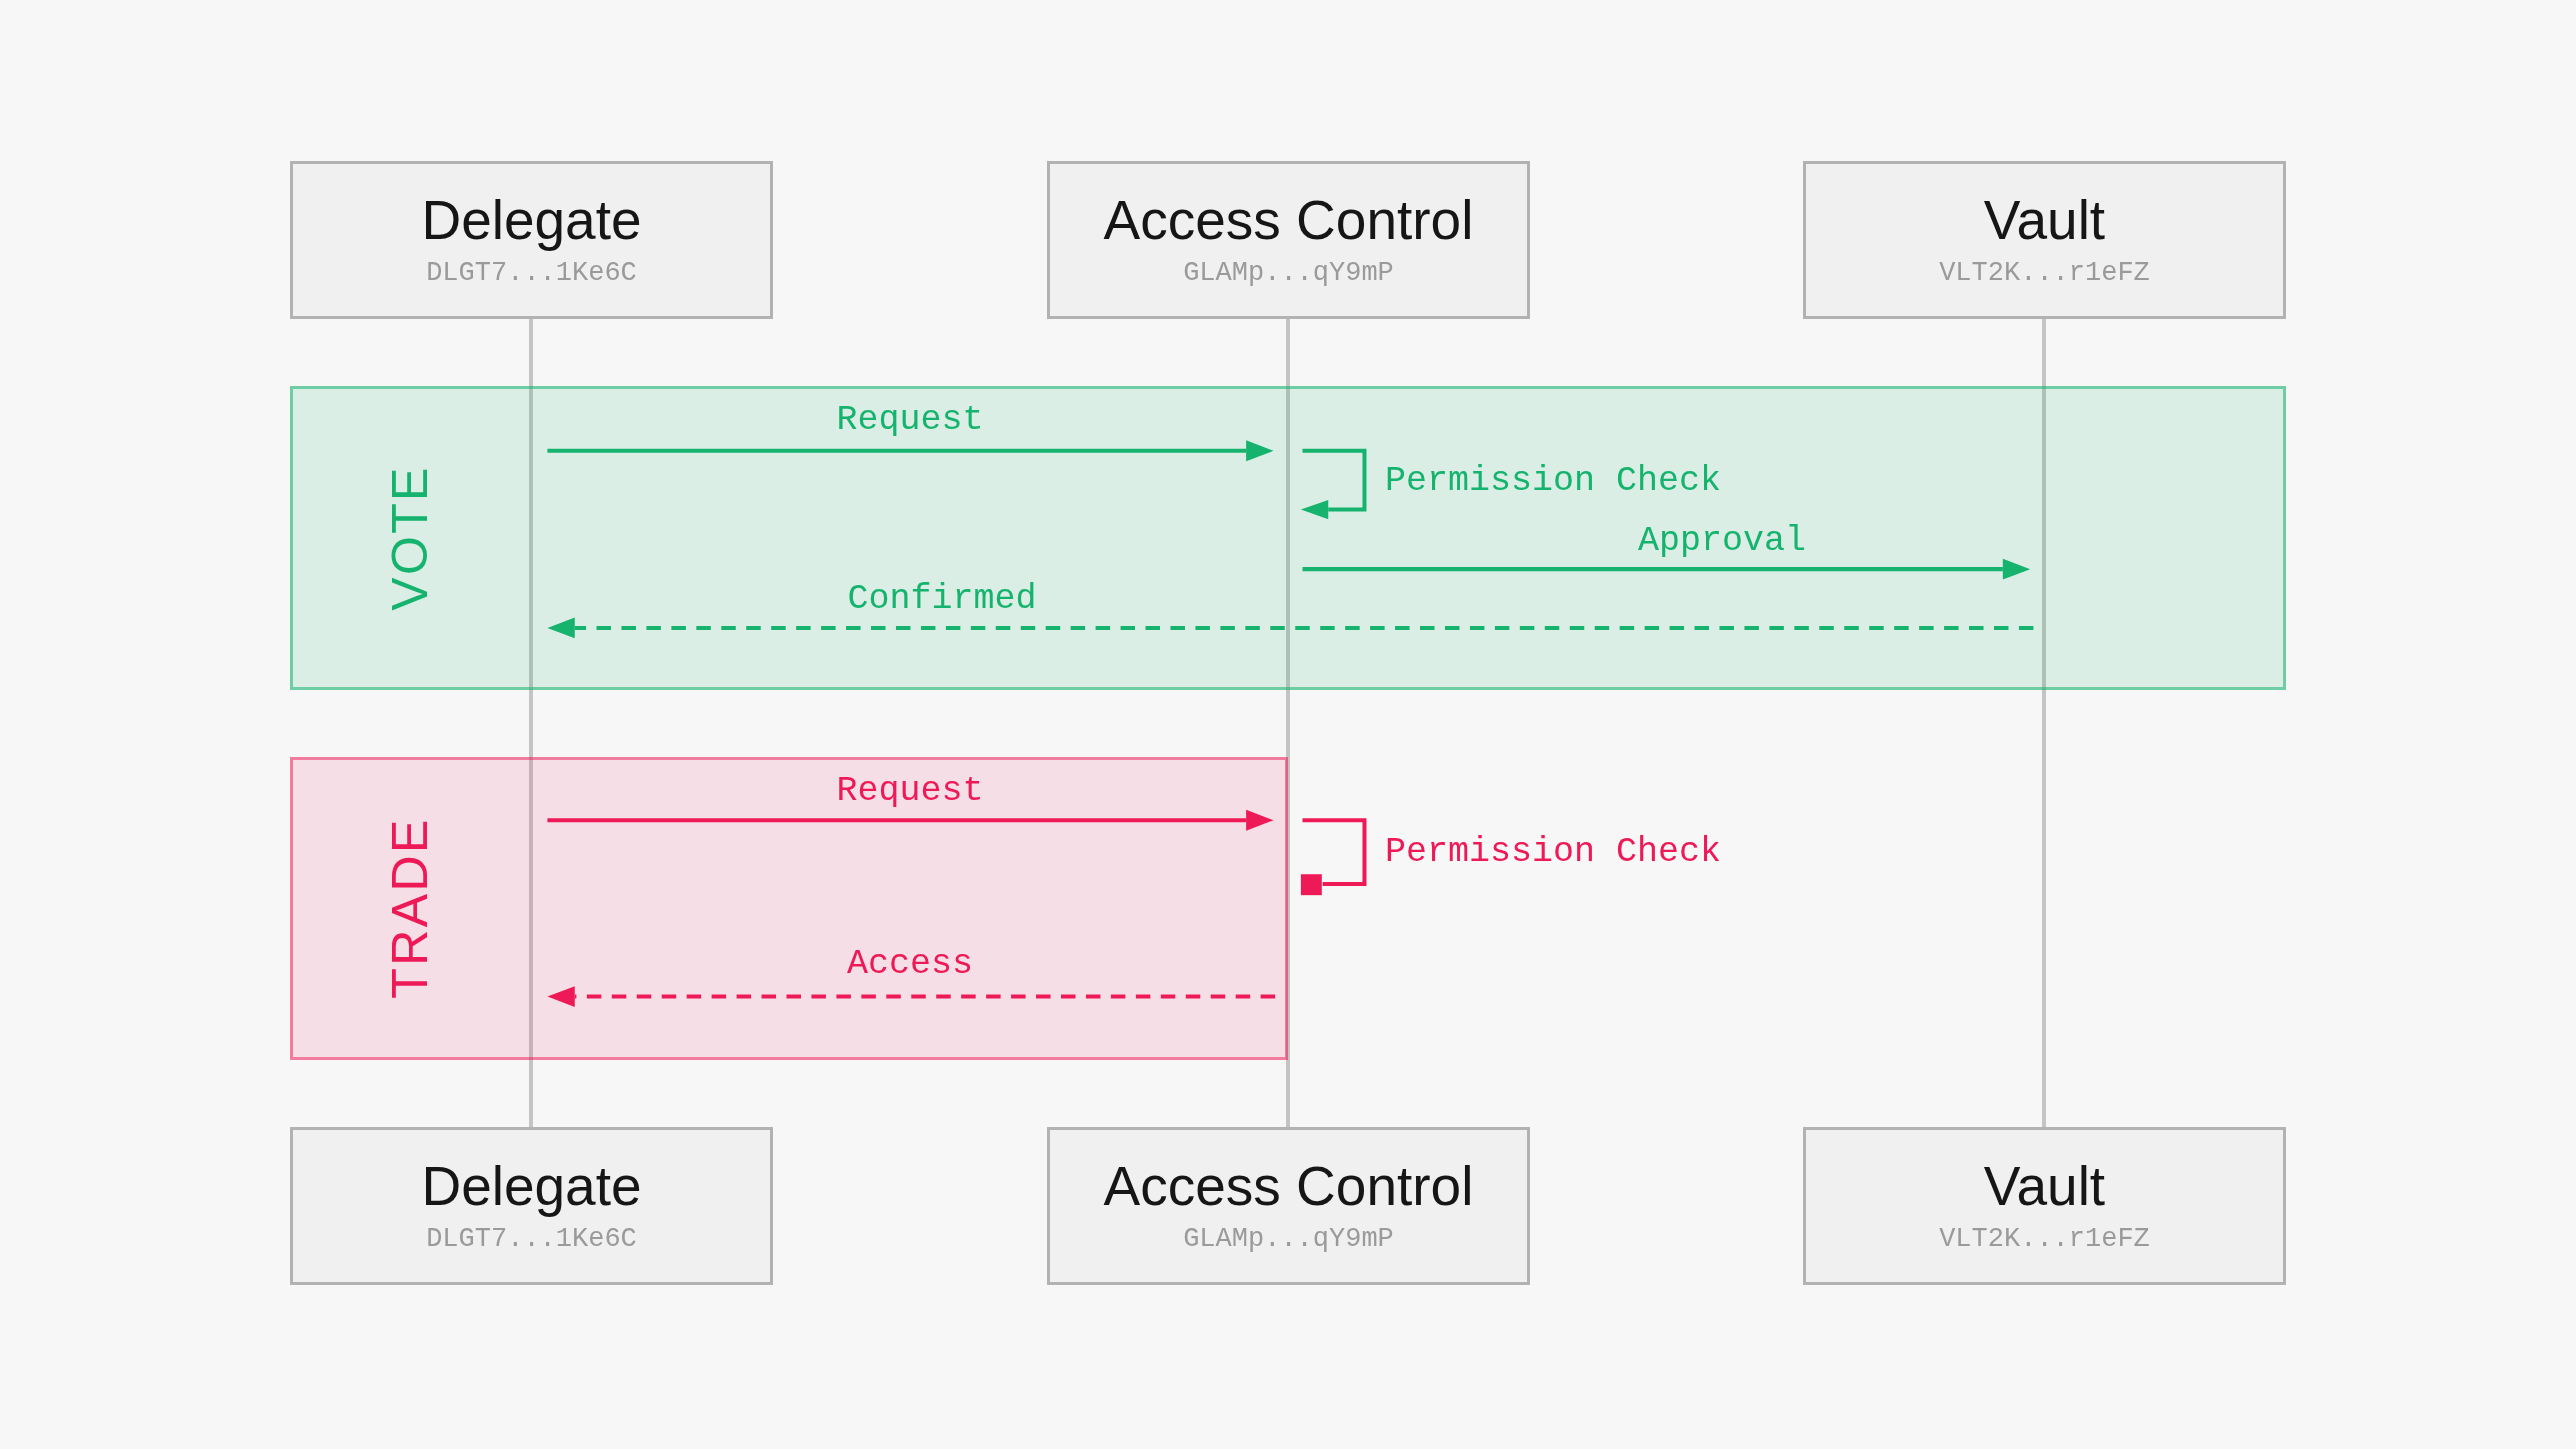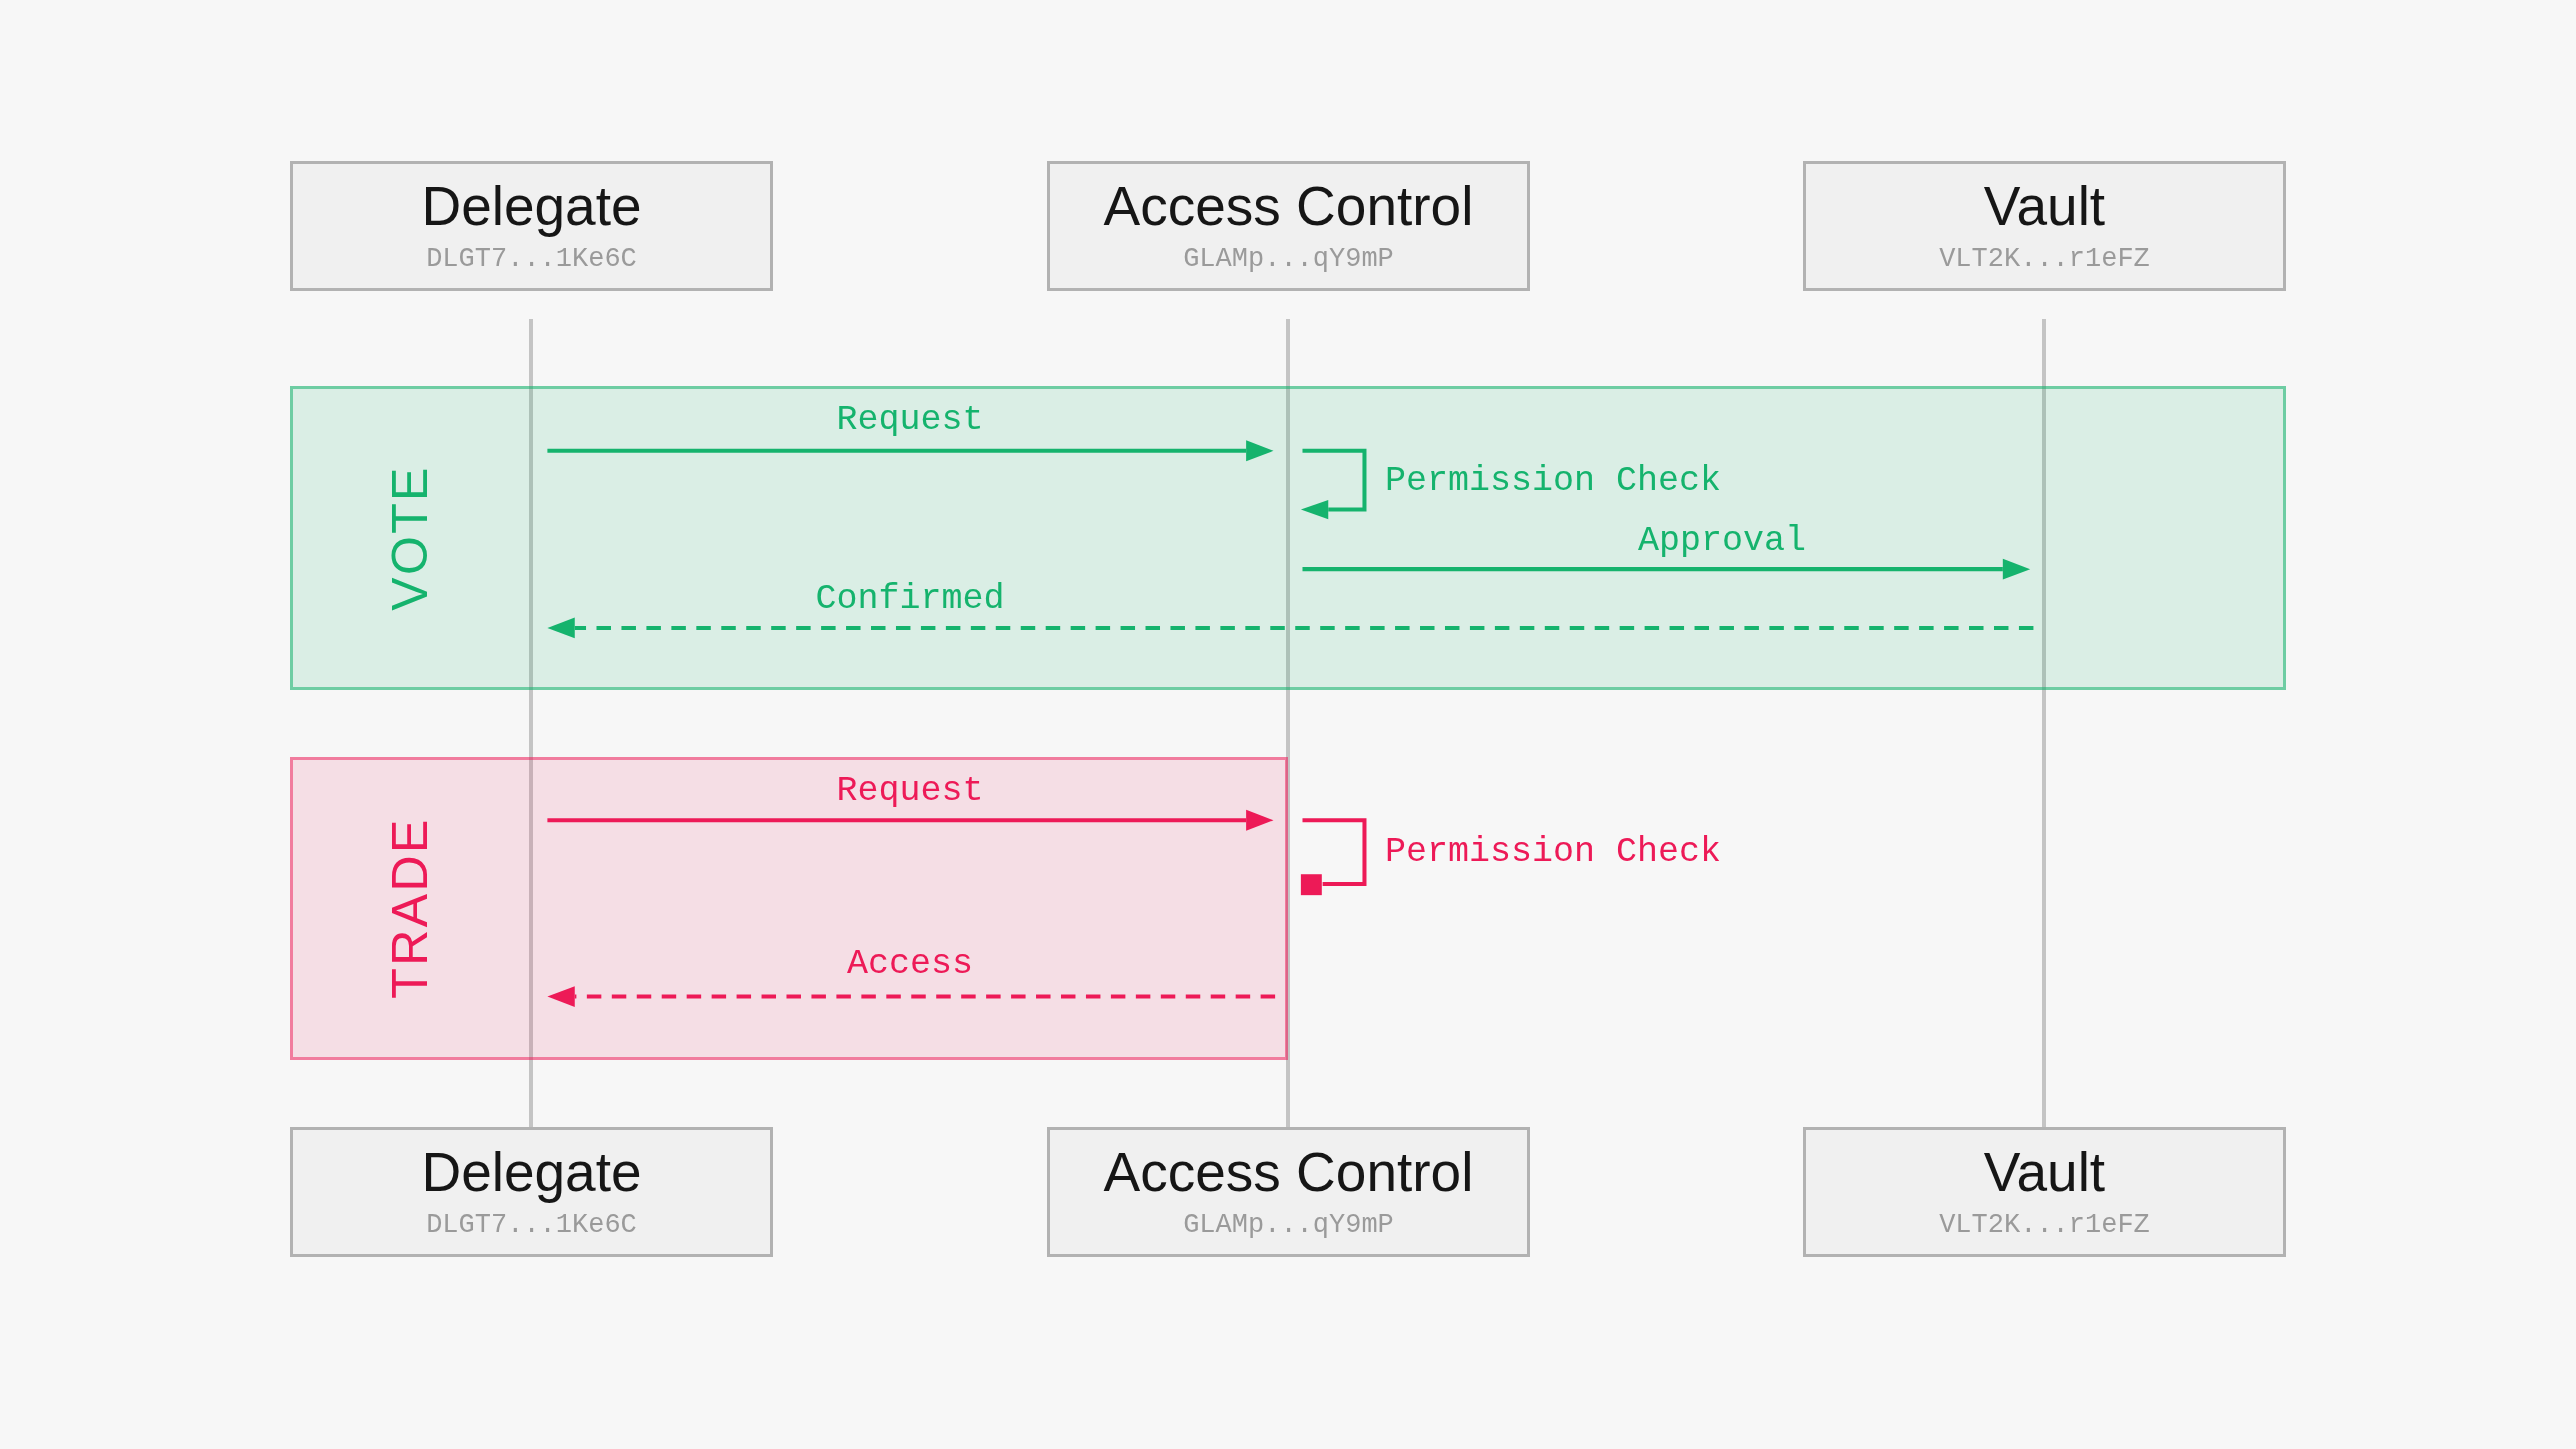--- a/index.html
+++ b/index.html
@@ -22,21 +22,21 @@
   .canvas{position:relative;width:2576px;height:1449px;}
 
   
   .lifeline{
     position:absolute;top:319px;height:808px;width:4px;
     background:var(--lifeline);z-index:1;
   }
 
   
   .actor{
-    position:absolute;width:483px;height:130px;
+    position:absolute;width:483px;height:158px;
     background:var(--box-fill);
     border:3.2px solid var(--box-border);
     display:flex;flex-direction:column;align-items:center;justify-content:center;
     gap:11.3px;z-index:5;
   }
   .actor-title{
     font-size:55px;line-height:1;color:var(--ink);
     letter-spacing:0px;
   }
   .actor-address{
@@ -133,21 +133,21 @@
 
     <g>
       <line class="p-stroke dashed" x1="1584" y1="1238" x2="714" y2="1238"></line>
       <polygon class="p-fill" points="680,1238 714,1225 714,1251"></polygon>
     </g>
   </svg>
 
   <div class="msg-label green" style="left:910px;top:420px">Request</div>
   <div class="msg-label green left-anchor" style="left:1385px;top:481px">Permission Check</div>
   <div class="msg-label green" style="left:1722px;top:541px">Approval</div>
-  <div class="msg-label green" style="left:910px;top:599px">Confirmed</div>
+  <div class="msg-label green" style="left:942px;top:599px">Confirmed</div>
 
   <div class="msg-label pink" style="left:910px;top:791px">Request</div>
   <div class="msg-label pink left-anchor" style="left:1385px;top:852px">Permission Check</div>
   <div class="msg-label pink" style="left:910px;top:964px">Access</div>
 
   <div class="actor" style="left:290px;top:161px">
     <div class="actor-title">Delegate</div>
     <div class="actor-address">DLGT7...1Ke6C</div>
   </div>
   <div class="actor" style="left:1047px;top:161px">

